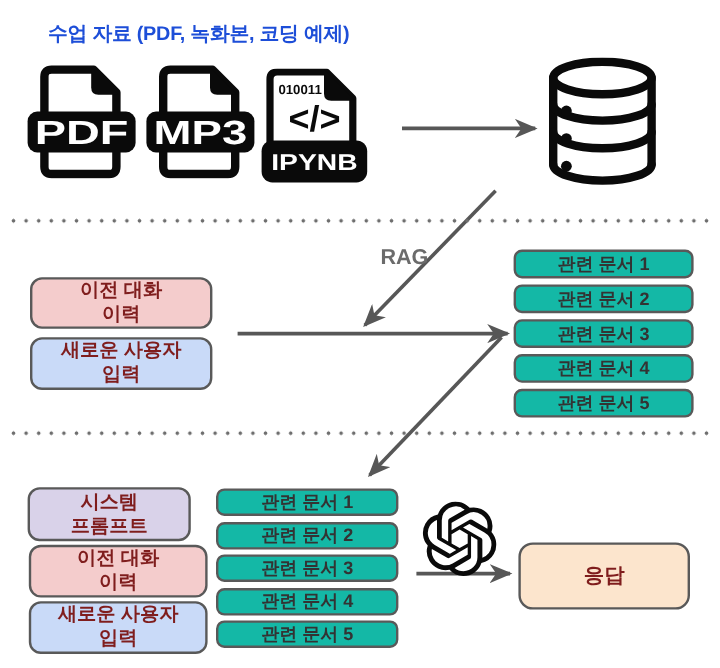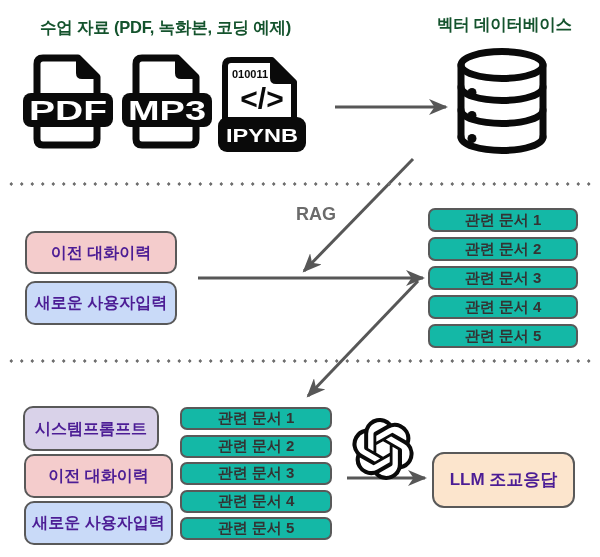--- a/index.html
+++ b/index.html
@@ -2,39 +2,39 @@
 <html><head>
 <meta charset="utf-8">
 <style>
   html,body{margin:0;padding:0;background:#ffffff;}
   .canvas{
     position:relative;width:600px;height:557px;background:#ffffff;overflow:hidden;
     font-family:"Liberation Sans","DejaVu Sans",sans-serif;
   }
   .abs{position:absolute;}
   .title{
-    position:absolute;font-weight:bold;font-size:16.5px;color:#14532d;
+    position:absolute;font-weight:bold;font-size:16.5px;color:#1d4ed8;
     letter-spacing:-0.2px;white-space:nowrap;
   }
   .t-left{left:40px;top:17px;}
   .t-right{left:437px;top:14px;}
   .dotted{
     position:absolute;left:6px;width:588px;height:4px;
     background-image:radial-gradient(circle,#6e6e6e 1.5px,rgba(0,0,0,0) 1.7px);
     background-size:10.5px 4px;background-repeat:repeat-x;background-position:0 50%;
   }
   .d1{top:182px;}
   .d2{top:359px;}
   .rag{
-    position:absolute;left:296px;top:204px;font-weight:bold;font-size:18px;color:#6b6b6b;
+    position:absolute;left:317px;top:204px;font-weight:bold;font-size:18px;color:#6b6b6b;
   }
   .box{
     position:absolute;border:2.5px solid #595959;border-radius:10px;
-    display:flex;flex-direction:row;align-items:center;justify-content:center;
-    font-weight:bold;color:#4c1d95;font-size:16px;line-height:1.22;text-align:center;
+    display:flex;flex-direction:column;align-items:center;justify-content:center;
+    font-weight:bold;color:#7f1d1d;font-size:16px;line-height:1.22;text-align:center;
     box-sizing:border-box;
   }
   .pink{background:#f4cccc;}
   .blue{background:#c9daf8;}
   .purple{background:#d9d2e9;}
   .tan{background:#fce5cd;}
   .doc-stack{position:absolute;display:flex;flex-direction:column;gap:5px;}
   .doc{
     height:24px;border:2.5px solid #595959;border-radius:7px;background:#14b8a6;
     display:flex;align-items:center;justify-content:center;
@@ -58,21 +58,20 @@
       </marker>
     </defs>
     <line x1="335" y1="107" x2="446" y2="107" stroke="#575757" stroke-width="3" marker-end="url(#ah)"></line>
     <line x1="413" y1="159" x2="304" y2="271" stroke="#575757" stroke-width="3" marker-end="url(#ah)"></line>
     <line x1="198" y1="278" x2="423" y2="278" stroke="#575757" stroke-width="3" marker-end="url(#ah)"></line>
     <line x1="418" y1="281" x2="308" y2="396" stroke="#575757" stroke-width="3" marker-end="url(#ah)"></line>
     <line x1="347" y1="478" x2="425" y2="478" stroke="#575757" stroke-width="3" marker-end="url(#ah)"></line>
   </svg>
 
   <div class="title t-left">수업 자료 (PDF, 녹화본, 코딩 예제)</div>
-  <div class="title t-right">벡터 데이터베이스</div>
 
   <svg class="abs" style="left:22px;top:53px;" width="92" height="96" viewBox="0 0 92 96">
     <path d="M21 5 H56 L75 24 V86 Q75 92 69 92 H21 Q15 92 15 86 V11 Q15 5 21 5 Z" fill="#ffffff" stroke="#0a0a0a" stroke-width="7" stroke-linejoin="round"></path>
     <path d="M54 3 L77 26 H60 Q54 26 54 20 Z" fill="#0a0a0a"></path>
     <rect x="1" y="40" width="90" height="34" rx="8" fill="#0a0a0a"></rect>
     <text x="46" y="67" text-anchor="middle" font-size="28" font-weight="bold" fill="#ffffff" textLength="78" lengthAdjust="spacingAndGlyphs">PDF</text>
   </svg>
 
   <svg class="abs" style="left:121px;top:53px;" width="92" height="96" viewBox="0 0 92 96">
     <path d="M21 5 H56 L75 24 V86 Q75 92 69 92 H21 Q15 92 15 86 V11 Q15 5 21 5 Z" fill="#ffffff" stroke="#0a0a0a" stroke-width="7" stroke-linejoin="round"></path>
@@ -145,17 +144,16 @@
     <div class="doc">관련 문서 3</div>
     <div class="doc">관련 문서 4</div>
     <div class="doc">관련 문서 5</div>
   </div>
 
   <svg class="abs" style="left:352px;top:418px;" width="62" height="62" viewBox="0 0 24 24">
     <path fill="#0a0a0a" d="M22.2819 9.8211a5.9847 5.9847 0 0 0-.5157-4.9108 6.0462 6.0462 0 0 0-6.5098-2.9A6.0651 6.0651 0 0 0 4.9807 4.1818a5.9847 5.9847 0 0 0-3.9977 2.9 6.0462 6.0462 0 0 0 .7427 7.0966 5.98 5.98 0 0 0 .511 4.9107 6.051 6.051 0 0 0 6.5146 2.9001A5.9847 5.9847 0 0 0 13.2599 24a6.0557 6.0557 0 0 0 5.7718-4.2058 5.9894 5.9894 0 0 0 3.9977-2.9001 6.0557 6.0557 0 0 0-.7475-7.073zm-9.022 12.6081a4.4755 4.4755 0 0 1-2.8764-1.0408l.1419-.0804 4.7783-2.7582a.7948.7948 0 0 0 .3927-.6813v-6.7369l2.02 1.1686a.071.071 0 0 1 .038.052v5.5826a4.504 4.504 0 0 1-4.4945 4.4944zm-9.6607-4.1254a4.4708 4.4708 0 0 1-.5346-3.0137l.142.0852 4.783 2.7582a.7712.7712 0 0 0 .7806 0l5.8428-3.3685v2.3324a.0804.0804 0 0 1-.0332.0615L9.74 19.9502a4.4992 4.4992 0 0 1-6.1408-1.6464zM2.3408 7.8956a4.485 4.485 0 0 1 2.3655-1.9728V11.6a.7664.7664 0 0 0 .3879.6765l5.8144 3.3543-2.0201 1.1685a.0757.0757 0 0 1-.071 0l-4.8303-2.7865A4.504 4.504 0 0 1 2.3408 7.8956zm16.5963 3.8558L13.1038 8.364 15.1192 7.2a.0757.0757 0 0 1 .071 0l4.8303 2.7913a4.4944 4.4944 0 0 1-.6765 8.1042v-5.6772a.79.79 0 0 0-.407-.667zm2.0107-3.0231l-.142-.0852-4.7735-2.7818a.7759.7759 0 0 0-.7854 0L9.409 9.2297V6.8974a.0662.0662 0 0 1 .0284-.0615l4.8303-2.7866a4.4992 4.4992 0 0 1 6.6802 4.66zM8.3065 12.863l-2.02-1.1638a.0804.0804 0 0 1-.038-.0567V6.0742a4.4992 4.4992 0 0 1 7.3757-3.4537l-.142.0805L8.704 5.459a.7948.7948 0 0 0-.3927.6813zm1.0976-2.3654l2.602-1.4998 2.6069 1.4998v2.9994l-2.5974 1.4997-2.6067-1.4997z"></path>
   </svg>
 
   <div class="box tan llm-box">
-    <span>LLM 조교</span>
     <span>응답</span>
   </div>
 
 </div>
 
 </body></html>

